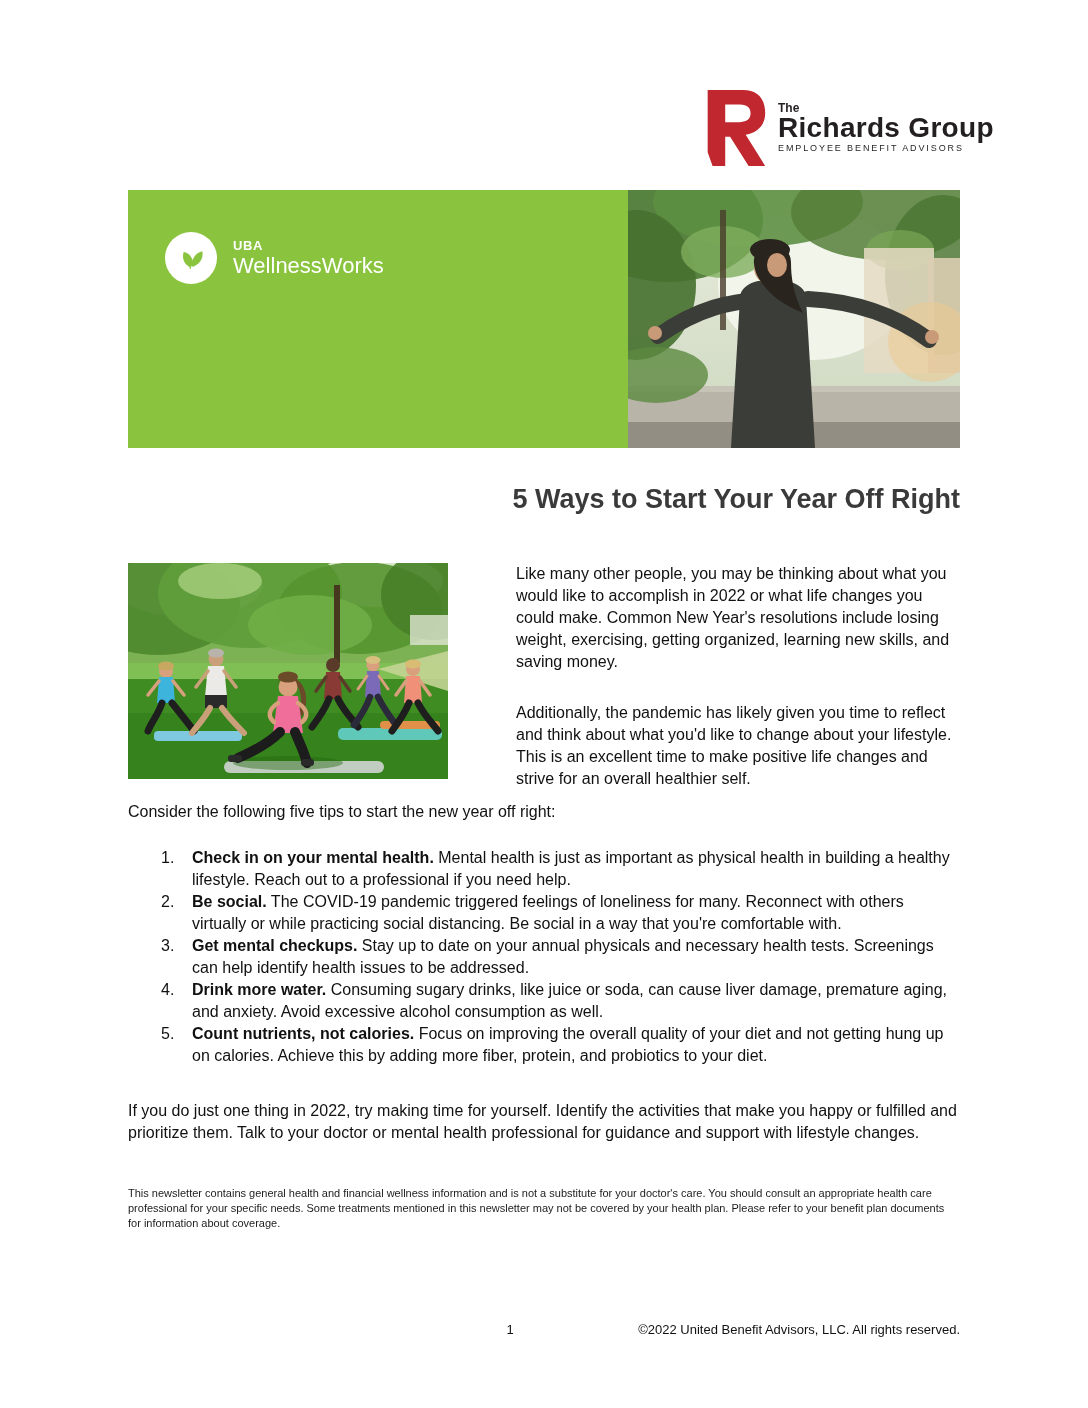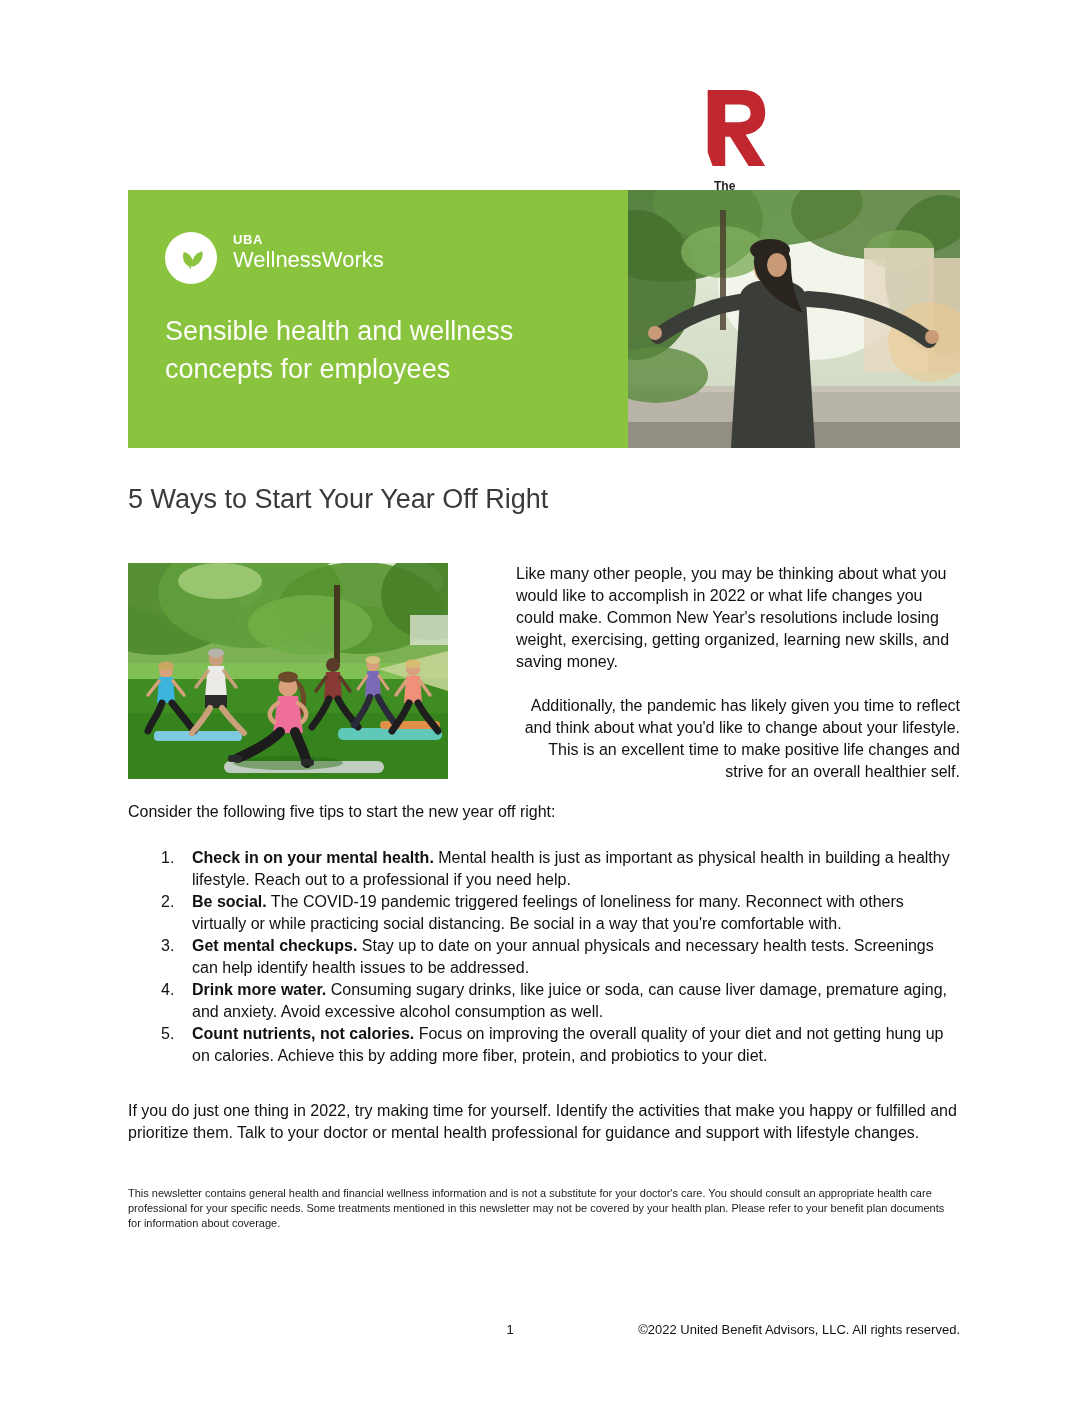--- a/index.html
+++ b/index.html
@@ -4,47 +4,47 @@
 <style>
   * { margin:0; padding:0; box-sizing:border-box; }
   html,body { background:#ffffff; }
   .page {
     position:relative; width:1088px; height:1408px; margin:0 auto;
     background:#ffffff; font-family:"Liberation Sans", sans-serif; color:#1c1c1c;
     overflow:hidden;
   }
 
   
-  .rg-logo { position:absolute; top:88px; left:702px; display:flex; align-items:flex-start;flex-direction:column; }
+  .rg-logo { position:absolute; top:88px; left:702px; display:flex; align-items:flex-start; }
   .rg-mark { width:64px; height:78px; }
   .rg-text { margin-left:12px; padding-top:14px; color:#231f20; }
   .rg-the { font-size:12px; font-weight:bold; line-height:13px; }
   .rg-name { font-size:28px; font-weight:bold; line-height:25px; letter-spacing:0.3px; }
   .rg-tagline { font-size:9px; font-weight:normal; letter-spacing:1.9px; line-height:12px; margin-top:2px; }
 
   
   .banner { position:absolute; top:190px; left:128px; width:832px; height:258px; display:flex; }
   .banner-green { width:500px; height:100%; background:#8ac43e; color:#fff; padding:42px 30px 0 37px; }
-  .brand-row { display:flex; }
+  .brand-row { display:flex; align-items:center; }
   .brand-circle { width:52px; height:52px; border-radius:50%; background:#ffffff;
                   display:flex; align-items:center; justify-content:center; flex:none; }
   .brand-words { margin-left:16px; }
   .brand-uba { font-size:13px; font-weight:bold; letter-spacing:0.6px; line-height:15px; }
   .brand-name { font-size:22px; font-weight:400; line-height:25px; }
   .banner-headline { margin-top:28px; font-size:27px; line-height:38px; font-weight:400; color:#fcfdf8; }
   .banner-photo { flex:1; height:100%; overflow:hidden; }
   .banner-photo svg, .yoga-photo svg { display:block; width:100%; height:100%; }
 
   
   .article-title { position:absolute; top:484px; left:128px; width:832px;
-                   text-align:left; font-size:27px; color:#3a3a3a; font-weight:400; }
+                   text-align:right; font-size:27px; color:#3a3a3a; font-weight:700; }
   .columns { position:absolute; top:563px; left:128px; width:832px; display:flex;gap:44px; }
   .yoga-photo { width:320px; height:216px; flex:none; overflow:hidden; }
   .intro-col { flex:1; margin-left:24px; font-size:16px; line-height:22px; color:#111; }
-  .intro-col p + p { margin-top:22px;text-align:right; }
+  .intro-col p + p { margin-top:29px; }
 
   .consider { position:absolute; top:801px; left:128px; width:832px; font-size:16px; line-height:22px; color:#111; }
 
   .tips { position:absolute; top:847px; left:128px; width:832px; list-style:none; font-size:16px; line-height:22px; color:#111; }
   .tip { display:flex; padding-left:33px; }
   .tip-num { flex:0 0 31px; }
   .tip-body { flex:1; }
   .lead { font-weight:bold; }
 
   .closing { position:absolute; top:1100px; left:128px; width:832px; font-size:16px; line-height:22px; color:#111; }
@@ -78,24 +78,20 @@
           <svg width="32" height="32" viewBox="0 0 48 48" aria-hidden="true">
             <path fill="#8ac43e" d="M23 38 C14 34 10 25 13 15 C23 17 28 25 26 35 Z"></path>
             <path fill="#8ac43e" d="M25 36 C25 25 31 16 41 14 C43 25 37 33 27 37 Z"></path>
             <path fill="#8ac43e" d="M22 40 C22 34 23 30 25 26 L27 27 C25 31 24 35 24 40 Z"></path>
           </svg>
         </div>
         <div class="brand-words">
           <div class="brand-uba">UBA</div>
           <div class="brand-name">WellnessWorks</div>
         </div>
-      </div>
-      <div class="banner-headline">
-        <div>Sensible health and wellness</div>
-        <div>concepts for employees</div>
       </div>
     </div>
     <div class="banner-photo">
       <svg viewBox="0 0 332 258" preserveAspectRatio="xMidYMid slice" aria-hidden="true">
         <defs>
           <linearGradient id="bgsky" x1="0" y1="0" x2="0" y2="1">
             <stop offset="0" stop-color="#e9efe0"></stop>
               <stop offset="1" stop-color="#ccd6bd"></stop>
           </linearGradient>
         </defs>

